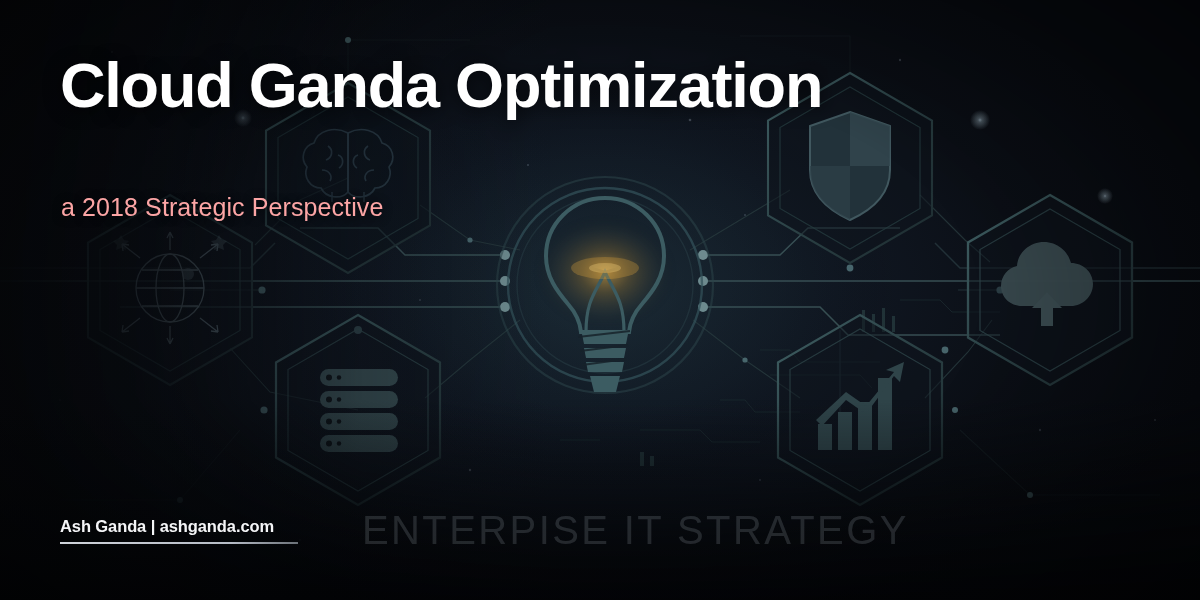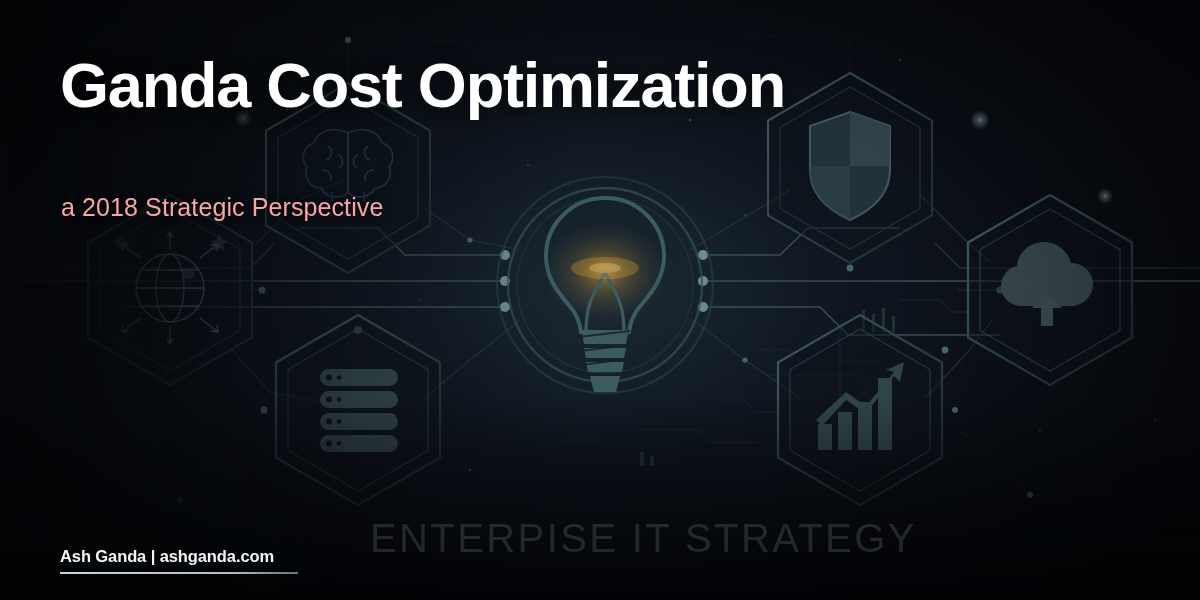--- a/index.html
+++ b/index.html
@@ -79,41 +79,40 @@
     font-weight: normal;
     letter-spacing: 0.1px;
     color: #fca5a5;
     white-space: nowrap;
     text-shadow: 0 1px 10px rgba(0,0,0,0.7);
   }
   #watermark {
     position: absolute;
     left: 358px;
     top: 504px;
-    margin: 12px;
+    margin: 4px;
     font-size: 40px;
     font-weight: normal;
     letter-spacing: 2.4px;
     color: rgba(176,184,196,0.185);
     white-space: nowrap;
   }
   .byline-wrap {
     position: absolute;
     left: 60px;
     top: 517px;
     width: 240px;
   }
   #byline {
     display: block;
     font-size: 16.5px;
     font-weight: bold;
     letter-spacing: -0.1px;
     color: #f4f5f7;
     white-space: nowrap;
-    margin-top: 30px;
   }
   .byline-rule {
     display: block;
     margin-top: 6px;
     width: 238px;
     height: 2px;
     background: linear-gradient(90deg, #cfd3da 0%, #b6bcc6 72%, #6b7178 100%);
   }
 </style>
 </head>
@@ -377,21 +376,21 @@
   </svg>
 
   <div class="bg-leftfade"></div>
   <div class="bg-bottomfade"></div>
   <div class="bg-vignette"></div>
 
   <div class="text-layer">
 
     <p id="watermark">ENTERPISE IT STRATEGY</p>
 
-    <h1 id="title">Ganda Cost Optimization</h1>
+    <h1 id="title">Cloud Ganda Optimization</h1>
 
     <h2 id="subtitle">a 2018 Strategic Perspective</h2>
 
     <div class="byline-wrap">
       <span id="byline">Ash Ganda | ashganda.com</span>
       <span class="byline-rule"></span>
     </div>
 
   </div>
 

